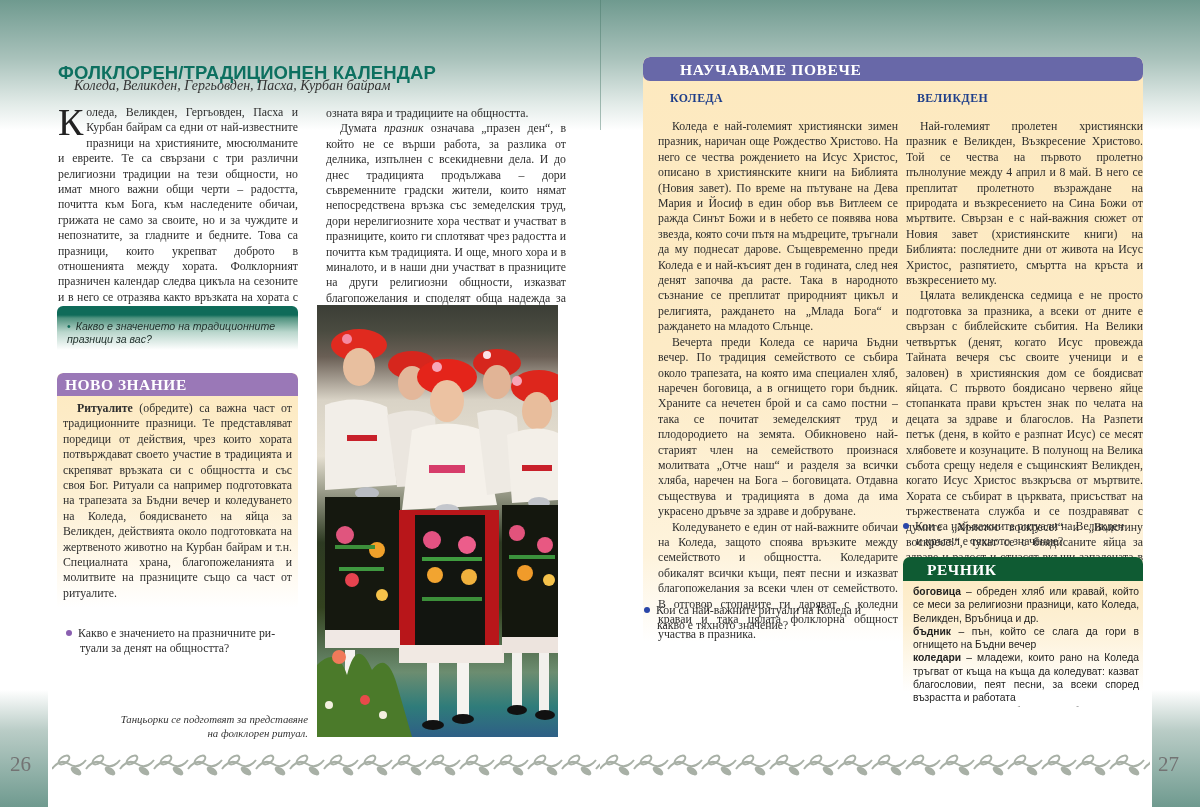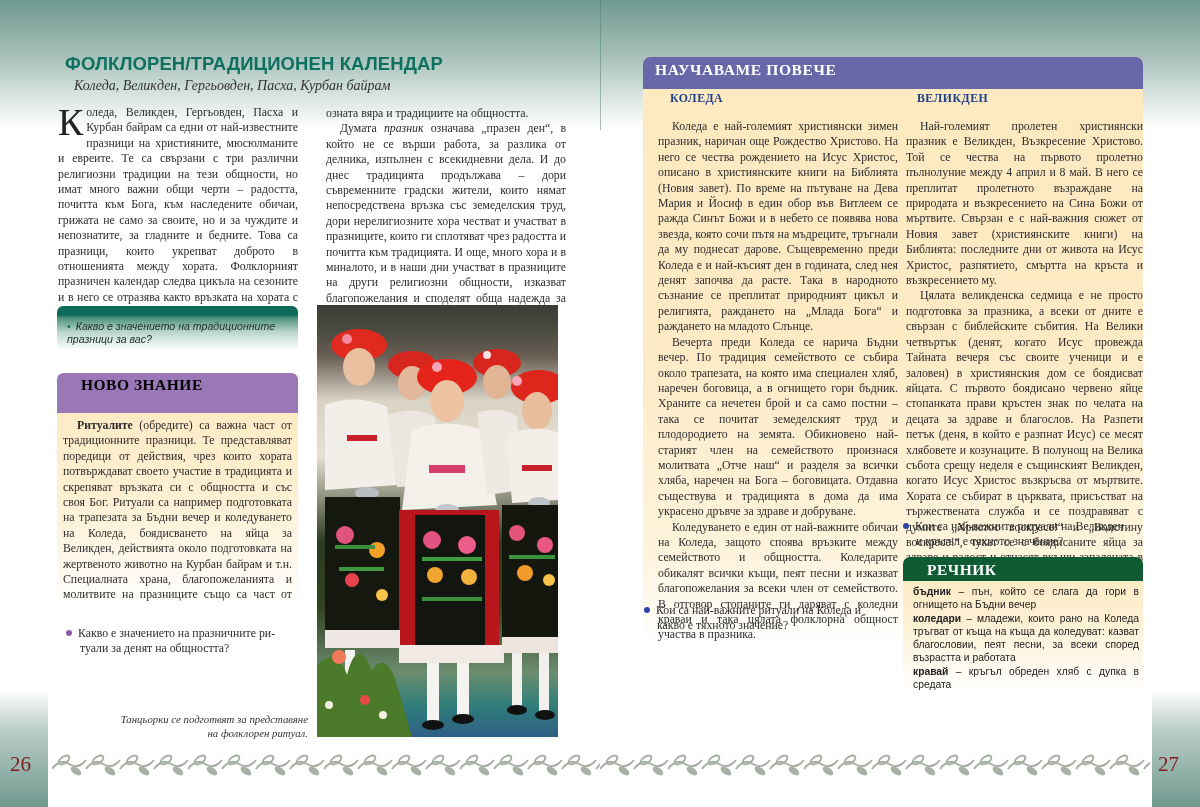--- a/index.html
+++ b/index.html
@@ -14,72 +14,72 @@
   .top-grad-right { position: absolute; left: 600px; top: 0; width: 600px; height: 130px;
     background: linear-gradient(to bottom, #6f9a8f 0%, #a9c2bb 45%, #e2ebe8 80%, #ffffff 100%); }
   .spine { position: absolute; left: 600px; top: 0; width: 1px; height: 130px; background: rgba(70,120,105,0.45); }
 
   
   .side-strip-left { position: absolute; left: 0; top: 690px; width: 48px; height: 117px;
     background: linear-gradient(to bottom, #ffffff 0%, #b9ccc6 35%, #6f9a8f 100%); }
   .side-strip-right { position: absolute; left: 1152px; top: 690px; width: 48px; height: 117px;
     background: linear-gradient(to bottom, #ffffff 0%, #b9ccc6 35%, #6f9a8f 100%); }
 
-  .page-num { position: absolute; top: 752px; font-size: 21px; color: #7f1d1d; font-family: "Liberation Serif", serif; }
+  .page-num { position: absolute; top: 752px; font-size: 21px; color: #737373; font-family: "Liberation Serif", serif; }
   .page-num.left { left: 10px; }
   .page-num.right { left: 1158px; }
 
   
   .vine { position: absolute; top: 754px; height: 22px; overflow: hidden; }
   .vine.left { left: 52px; width: 548px; }
   .vine.right { left: 600px; width: 550px; }
   .vine svg { display: block; }
 
   
-  .page-title { position: absolute; left: 58px; top: 53px; font-family: "Liberation Sans", sans-serif;
-    font-weight: bold; font-size: 18.5px; color: #0d7060; letter-spacing: 0.1px; margin-left: 7px; }
+  .page-title { position: absolute; left: 58px; top: 62px; font-family: "Liberation Sans", sans-serif;
+    font-weight: bold; font-size: 18.5px; color: #0d7060; letter-spacing: 0.1px; }
   .page-subtitle { position: absolute; left: 58px; top: 78px; font-style: italic; font-size: 14px; color: #333; margin-left: 16px; }
 
   .body-text { font-size: 11.8px; line-height: 15.4px; text-align: justify; color: #2d2d2d; }
   .body-text p { text-indent: 14px; }
   .body-text p.noindent { text-indent: 0; }
 
   .col-l1 { position: absolute; left: 58px; top: 105px; width: 240px; }
   .col-l2 { position: absolute; left: 318px; top: 106px; width: 240px; margin-left: 8px; }
 
   .dropcap { float: left; font-size: 38px; line-height: 30px; margin: 2px 3px 0 0; color: #222; font-family: "Liberation Serif", serif; }
 
   .question-box { position: absolute; left: 57px; top: 306px; width: 241px; height: 44px;
     border-radius: 6px 6px 0 0; overflow: hidden;
     background: linear-gradient(to bottom, #0f6b59 0px, #0f6b59 9px, #4f927f 12px, #b9d6cc 26px, #ffffff 44px); }
   .question-box .q { position: absolute; left: 10px; top: 14px; width: 225px;
     font-family: "Liberation Sans", sans-serif; font-style: italic; font-size: 10.6px; line-height: 13px; color: #1e2f2a; }
   .question-box .bullet { color: #0f6b59; margin-right: 5px; font-style: normal; }
 
   .novo-box { position: absolute; left: 57px; top: 373px; width: 241px; height: 235px; border-radius: 6px 6px 0 0; overflow: hidden;
     background: linear-gradient(to bottom, #fde9bf 0%, #fdf0d4 55%, #fffaf0 85%, #ffffff 100%); }
-  .novo-head { height: 40px; background: #9a78b7; border-radius: 6px 6px 0 0; padding-left: 24px;
-    color: #000000; font-weight: bold; font-size: 15.5px; line-height: 24px; letter-spacing: 0.5px; }
+  .novo-head { height: 23px; background: #9a78b7; border-radius: 6px 6px 0 0; padding-left: 8px;
+    color: #ffffff; font-weight: bold; font-size: 15.5px; line-height: 24px; letter-spacing: 0.5px; }
   .novo-body { padding: 5px 6px 0 6px; }
 
   .q-line { font-size: 11.8px; line-height: 15.4px; color: #2d2d2d; position: absolute; }
   .q-line .dot { display: inline-block; width: 6px; height: 6px; border-radius: 50%; margin-right: 6px; vertical-align: 1px; }
   .q-line .indent { padding-left: 14px; display: block; }
 
   .photo { position: absolute; left: 317px; top: 305px; width: 241px; height: 432px; overflow: hidden;
     background: linear-gradient(to bottom, #3b3e36 0%, #4a4b40 6%, #6a5f55 12%, #d9d3c6 22%, #e6e0d2 35%, #2d3a22 55%, #33421f 70%, #6c8d70 85%, #2f7c7a 93%, #2e5f86 100%); }
   .photo svg { position: absolute; left: 0; top: 0; }
 
   .caption { position: absolute; left: 96px; top: 712px; width: 212px; text-align: right; font-style: italic; font-size: 10.8px; line-height: 14px; color: #333; }
 
   
   .learn-box { position: absolute; left: 643px; top: 57px; width: 500px; height: 585px; border-radius: 7px 7px 0 0; overflow: hidden;
     background: linear-gradient(to bottom, #fde9bf 0%, #fdebc6 50%, #fef3dc 85%, #ffffff 100%); }
-  .learn-head { height: 32px; background: #6868a8; padding-left: 12px; color: #fff; font-weight: bold;
-    font-size: 15.5px; line-height: 25px; letter-spacing: 0.6px; }
+  .learn-head { height: 24px; background: #6868a8; padding-left: 37px; color: #fff; font-weight: bold;
+    font-size: 15.5px; line-height: 25px; letter-spacing: 0.6px; border-radius: 7px; }
   .sub-head { position: absolute; top: 34px; font-weight: bold; font-size: 11.8px; color: #1f3f8a; letter-spacing: 0.5px; }
   .sub-head.k { left: 27px; }
   .sub-head.v { left: 274px; }
   .col-r1 { position: absolute; left: 15px; top: 62px; width: 240px; }
   .col-r2 { position: absolute; left: 263px; top: 62px; width: 237px; }
 
   .dict-box { position: absolute; left: 903px; top: 557px; width: 240px; height: 150px; border-radius: 7px 7px 0 0; overflow: hidden;
     background: linear-gradient(to bottom, #fde9bf 0%, #fdf0d4 45%, #ffffff 90%); }
   .dict-head { height: 24px; background: #0f5b33; padding-left: 24px; color: #fff; font-weight: bold;
     font-size: 15.5px; line-height: 26px; letter-spacing: 0.5px; }
@@ -250,20 +250,21 @@
     </div>
 
     <div class="r-q" style="left:903px; top:519px; width:240px;">
       <span class="dot"></span><span>Кои са най-важните ритуали на Великден</span>
       <span class="indent">и кръгъл е тяхното значение?</span>
     </div>
 
     <div class="dict-box">
       <div class="dict-head">РЕЧНИК</div>
       <div class="dict-body">
+        <p class="dict-entry"><span class="dict-term">боговица</span><span> – обреден хляб или кравай, който се меси за религиозни празници, като Коледа, Великден, Връбница и др.</span></p>
         <p class="dict-entry"><span class="dict-term">бъдник</span><span> – пън, който се слага да гори в огнището на Бъдни вечер</span></p>
         <p class="dict-entry"><span class="dict-term">коледари</span><span> – младежи, които рано на Коледа тръгват от къща на къща да коледуват: казват благословии, пеят песни, за всеки според възрастта и работата</span></p>
         <p class="dict-entry"><span class="dict-term">кравай</span><span> – кръгъл обреден хляб с дупка в средата</span></p>
 
       </div>
     </div>
 
     <div class="page-num right">27</div>
   </div>
 

